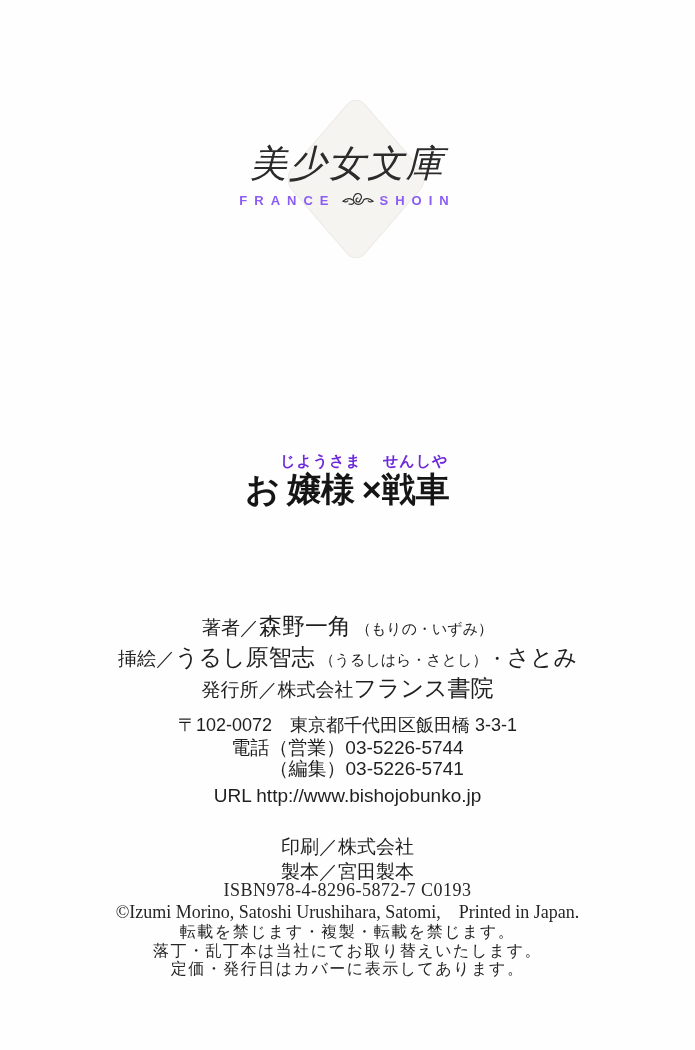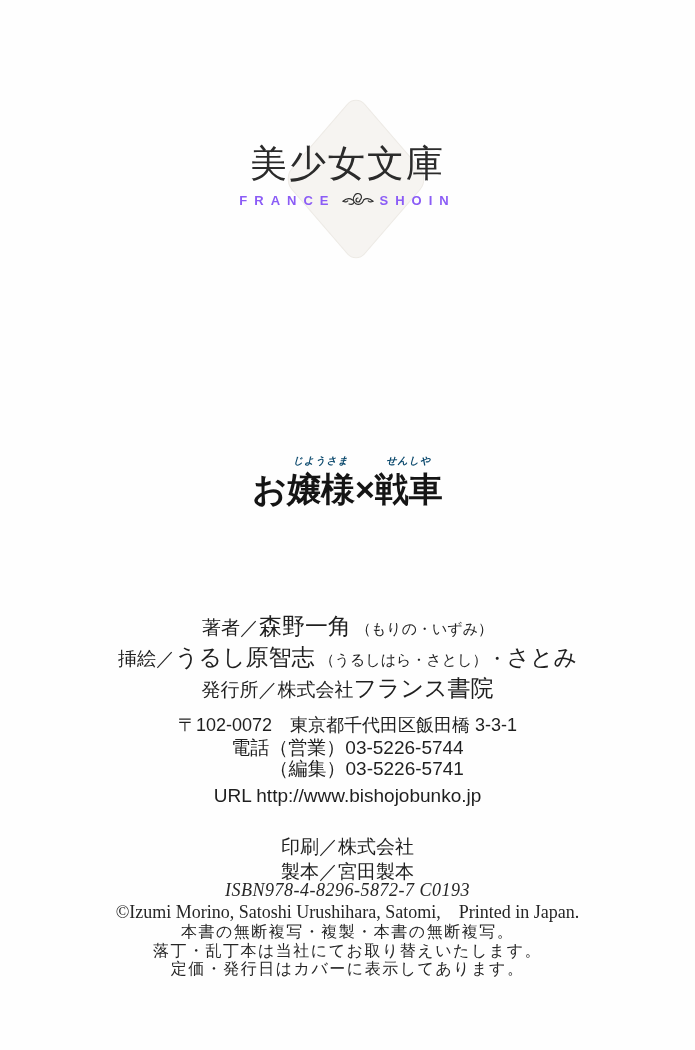--- a/index.html
+++ b/index.html
@@ -34,20 +34,21 @@
     transform: scale(0.93, 1.08) rotate(45deg);
   }
   .logo-name {
     position: relative;
     margin-top: 50px;
     font-size: 37px;
     font-weight: 400;
     letter-spacing: 2px;
     line-height: 1;
     color: #2b2b2b;
+    font-style: italic;
   }
   .logo-sub {
     position: relative;
     margin-top: 7px;
     font-size: 13px;
     font-weight: 600;
     letter-spacing: 7px;
     color: #8b5cf6;
     display: flex;
     align-items: center;
@@ -62,27 +63,26 @@
     top: 452px;
     left: 0;
     width: 100%;
     text-align: center;
     white-space: nowrap;
   }
   .tpart { display: inline-block; text-align: center; vertical-align: bottom; }
   .furi {
     display: block;
     height: 18px;
-    font-size: 10px;
+    font-size: 15px;
     font-weight: 600;
     letter-spacing: 1px;
     line-height: 18px;
-    color: #0c4a6e;
+    color: #6d28d9;
     white-space: nowrap;
-    font-style: italic;
   }
   .tbase {
     display: block;
     font-size: 34px;
     font-weight: 700;
     line-height: 38px;
     color: #151515;
   }
 
   
@@ -107,21 +107,21 @@
   
   .footer {
     position: absolute;
     top: 879px;
     left: 0;
     width: 100%;
     text-align: center;
     font-family: "Liberation Serif", "DejaVu Serif", serif;
     color: #262626;
   }
-  .isbn-line { font-size: 18px; line-height: 22px; letter-spacing: 0.5px; font-style: italic; }
+  .isbn-line { font-size: 18px; line-height: 22px; letter-spacing: 0.5px; }
   .copy-line { font-size: 18px; line-height: 22px; }
   .notice { font-size: 16px; line-height: 18.5px; letter-spacing: 1.5px; }
 </style>
 </head>
 <body>
 
 <div class="page">
 
   <div class="logo-wrap">
     <div class="diamond"></div>
@@ -176,18 +176,18 @@
     <div class="url-line">URL http://www.bishojobunko.jp</div>
     <div class="print-group">
       <div>印刷／株式会社</div>
       <div>製本／宮田製本</div>
     </div>
   </div>
 
   <div class="footer">
     <div class="isbn-line">ISBN978-4-8296-5872-7 C0193</div>
     <div class="copy-line">©Izumi Morino, Satoshi Urushihara, Satomi,　Printed in Japan.</div>
-    <div class="notice">本書の無断複写・複製・本書の無断複写。</div>
+    <div class="notice">転載を禁じます・複製・転載を禁じます。</div>
     <div class="notice">落丁・乱丁本は当社にてお取り替えいたします。</div>
     <div class="notice">定価・発行日はカバーに表示してあります。</div>
   </div>
 
 </div>
 
 </body></html>

